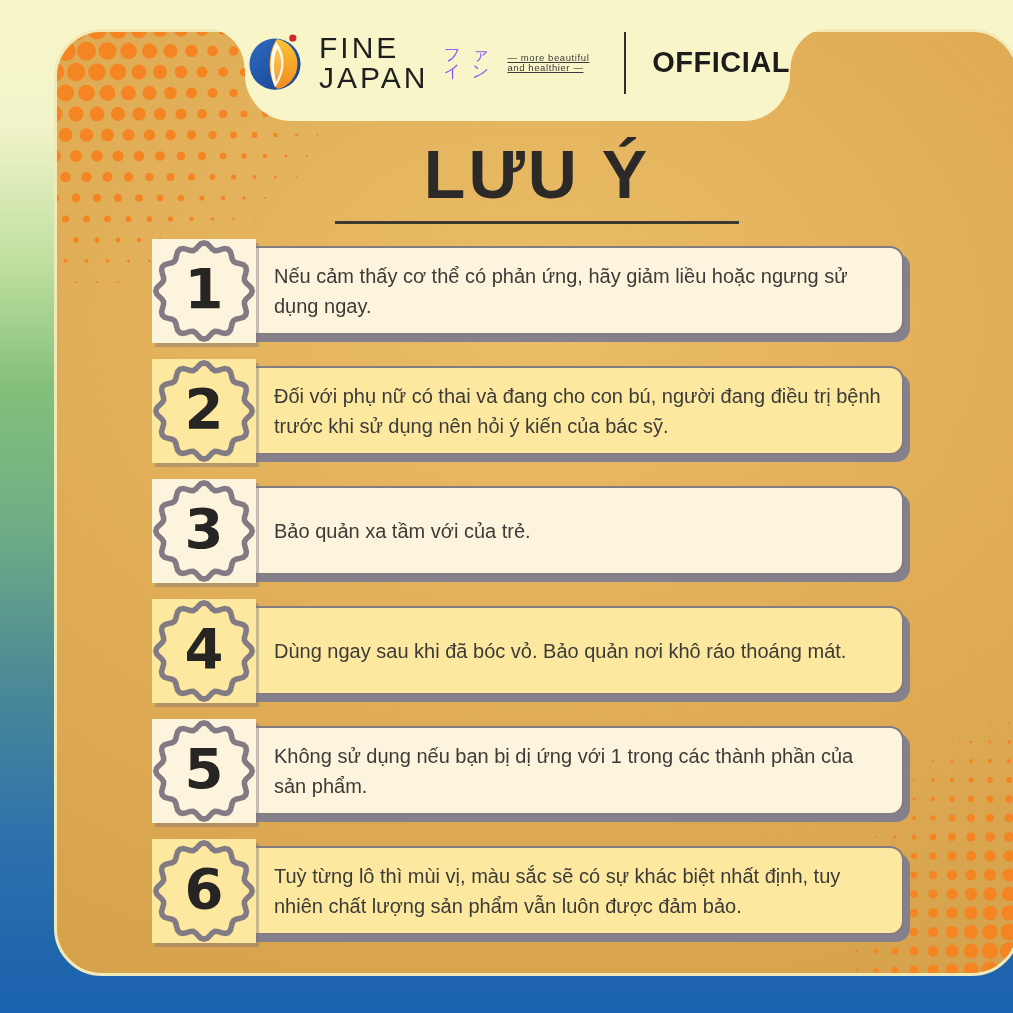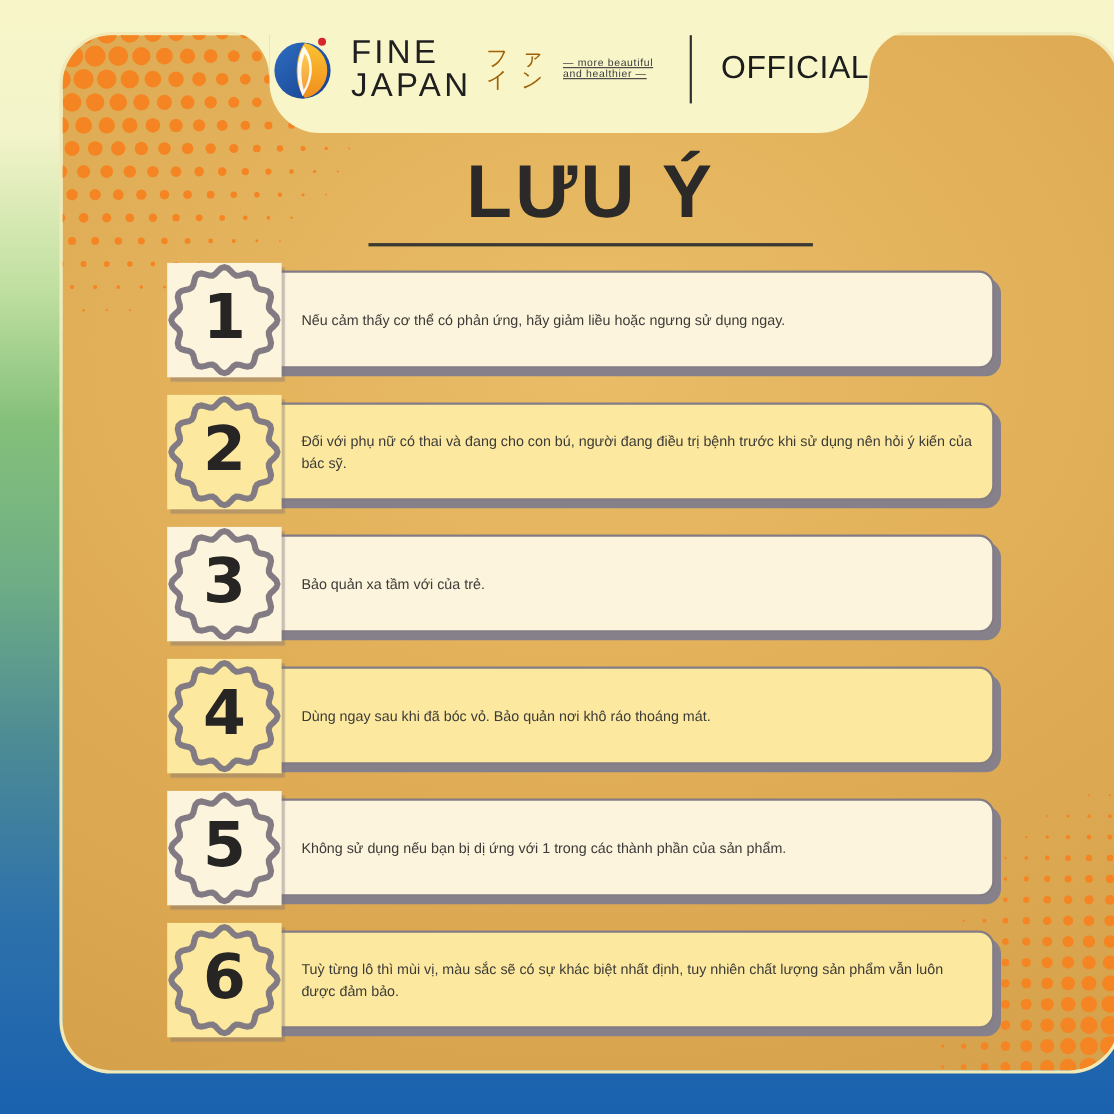--- a/index.html
+++ b/index.html
@@ -18,42 +18,42 @@
   
   .tab{position:absolute;left:245px;top:0;width:545px;height:121px;background:#F8F6C9;
     border-radius:0 0 46px 46px;z-index:5;display:flex;align-items:center;justify-content:center;padding-top:4px;box-sizing:border-box;}
   .tab::before{content:'';position:absolute;left:-42px;top:27px;width:42px;height:42px;
     background:radial-gradient(circle 42px at 0 100%,rgba(0,0,0,0) 41px,#F8F6C9 42px);}
   .tab::after{content:'';position:absolute;right:-42px;top:27px;width:42px;height:42px;
     background:radial-gradient(circle 42px at 100% 100%,rgba(0,0,0,0) 41px,#F8F6C9 42px);}
   .logo{width:60px;height:60px;margin-right:14px;flex:none;}
   .brand{display:flex;flex-direction:row;align-items:center;line-height:1;}
   .brand-name{font-size:30px;letter-spacing:3px;color:#1F1F1F;font-weight:500;}
-  .brand-jp{font-size:20px;letter-spacing:11px;color:#a16207;margin:4px 0 4px 11px;}
+  .brand-jp{font-size:17px;letter-spacing:11px;color:#8b5cf6;margin:4px 0 4px 11px;}
   .brand-tag{font-size:9.5px;letter-spacing:0.6px;color:#3A3A3A;text-decoration:underline;}
   .hdr-divider{width:2px;height:62px;background:#2F2F2F;margin:0 26px;flex:none;}
   .store{display:flex;flex-direction:column;line-height:1.18;}
-  .store span{font-size:29px;font-weight:normal;color:#1C1C1C;letter-spacing:0.5px;}
+  .store span{font-size:29px;font-weight:bold;color:#1C1C1C;letter-spacing:0.5px;}
 
   
   .title{position:absolute;left:0;top:103px;width:100%;text-align:center;
     font-size:68px;font-weight:bold;letter-spacing:3px;color:#2B2A28;}
   .title-underline{position:absolute;left:50%;transform:translateX(-50%);top:189px;width:404px;height:3px;background:#3A3832;}
 
   
   .rows{position:absolute;left:95px;top:214px;width:752px;display:flex;flex-direction:column;gap:31px;}
   .row{position:relative;display:flex;align-items:center;height:89px;}
   .badge{position:relative;width:104px;height:104px;flex:none;margin-right:-42px;z-index:2;
     filter:drop-shadow(3px 4px 0 rgba(120,112,122,0.40));}
   .badge svg{position:absolute;left:0;top:0;width:104px;height:104px;}
   .badge .num{position:absolute;left:0;top:0;width:104px;height:104px;display:flex;align-items:center;justify-content:center;
     font-family:"DejaVu Sans",sans-serif;font-size:56px;font-weight:bold;color:#262524;padding-bottom:4px;box-sizing:border-box;}
   .box{flex:1;height:89px;box-sizing:border-box;border:2px solid #837C85;border-radius:14px;
     box-shadow:6px 7px 0 #86808A;display:flex;align-items:center;padding:6px 16px 6px 58px;}
-  .box p{margin:0;font-size:13px;line-height:1.5;color:#3C3B38;}
+  .box p{margin:0;font-size:20px;line-height:1.5;color:#3C3B38;}
   .cream{background:#FCF4DC;color:#FCF4DC;}
   .yellow{background:#FCE89E;color:#FCE89E;}
 </style>
 </head>
 <body>
 
 <div class="stage">
 
   <div class="card">
     <svg class="halftone tl" id="ht-tl" width="330" height="300">

